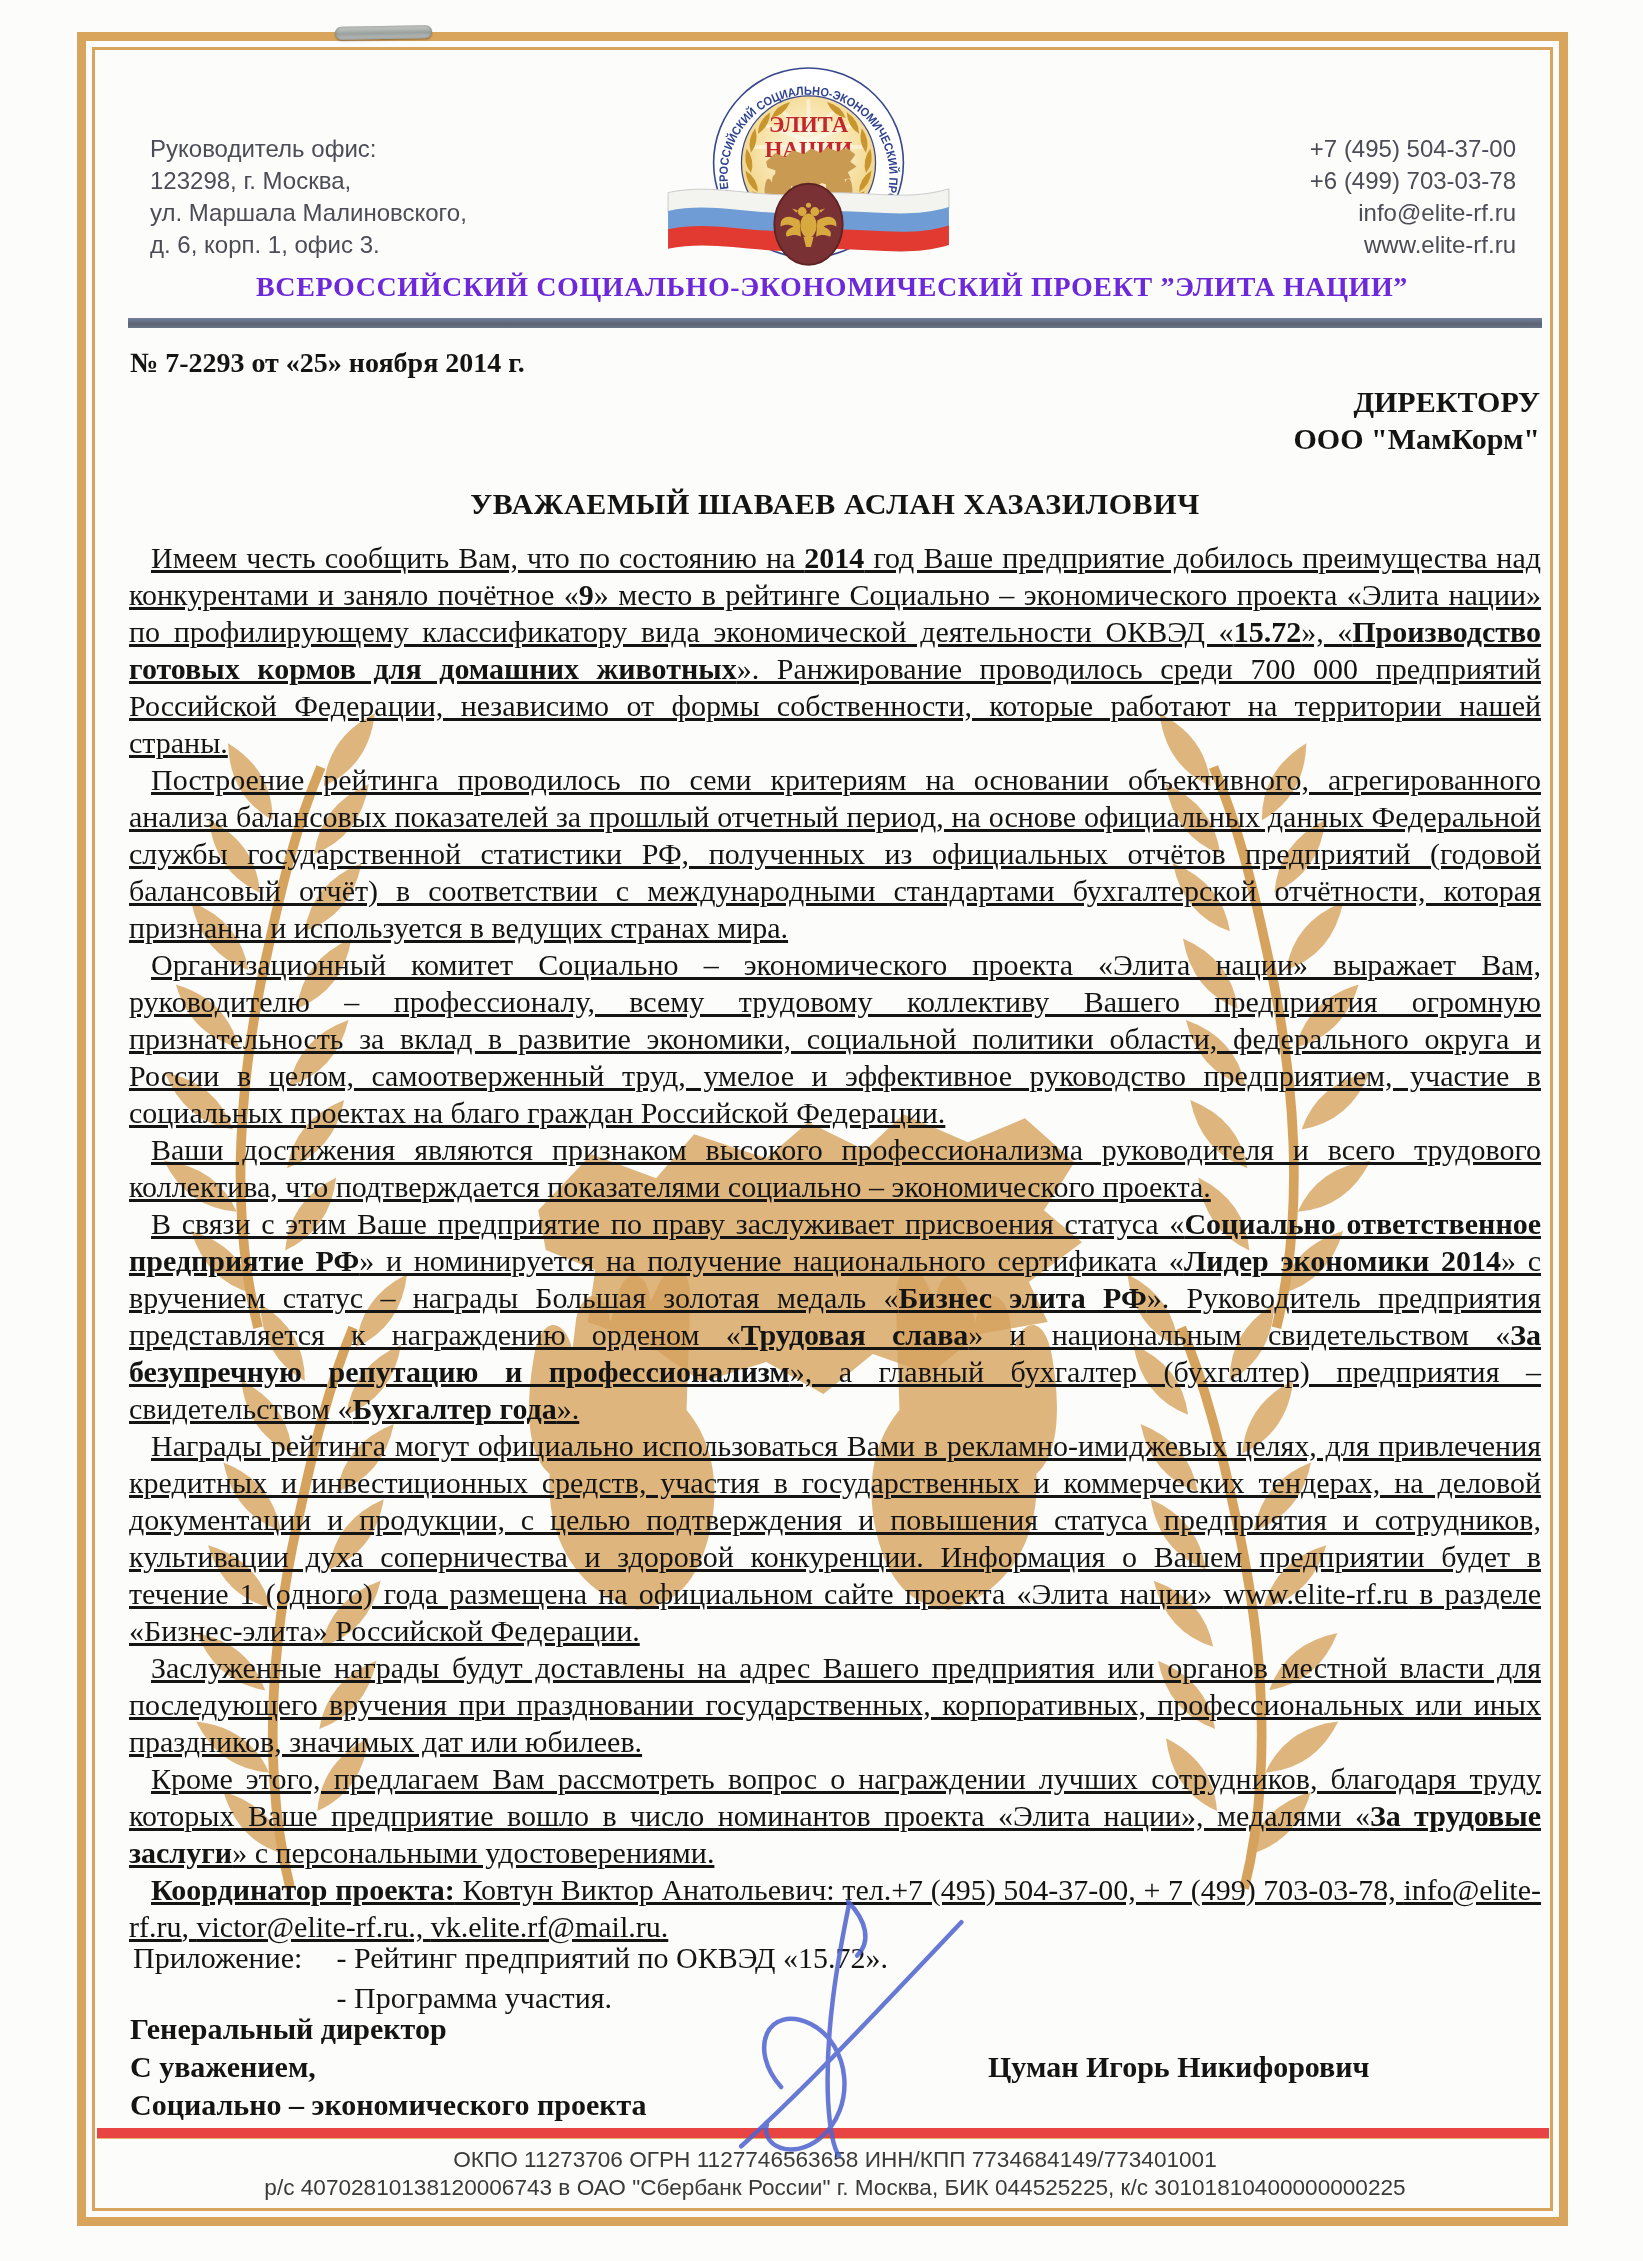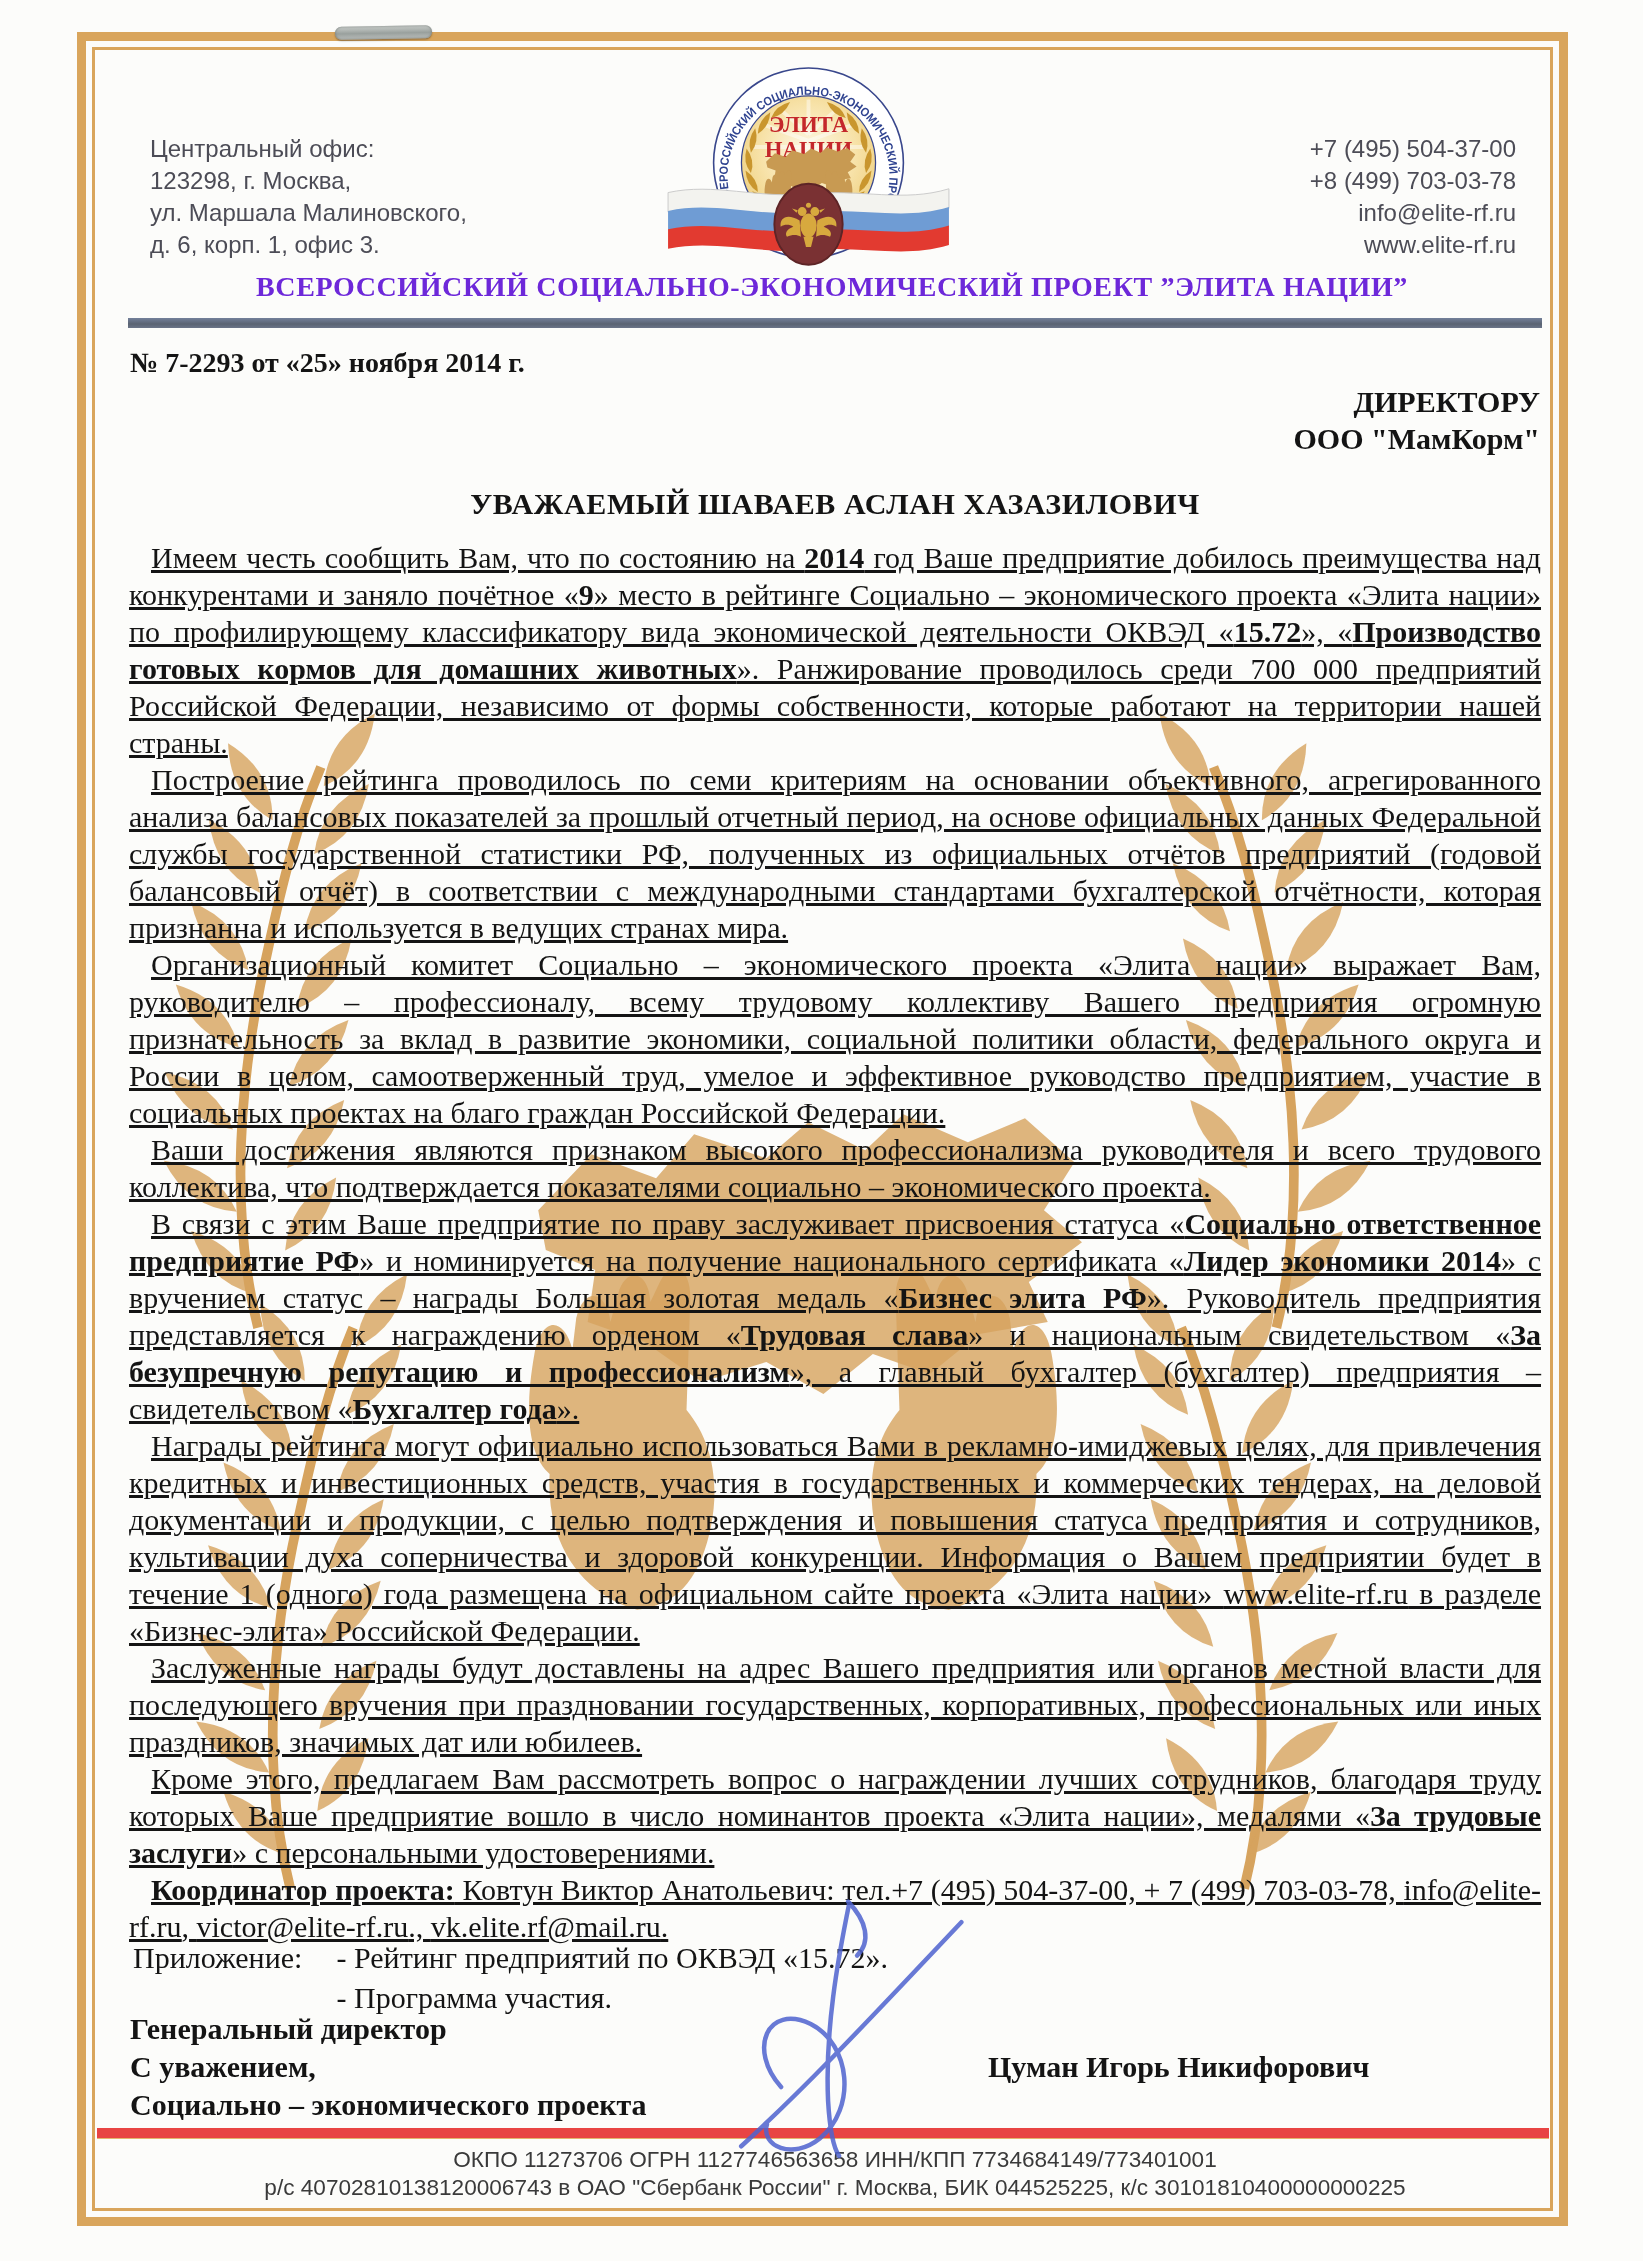--- a/index.html
+++ b/index.html
@@ -108,29 +108,29 @@
       <use href="#branch" transform="translate(2080,2000) scale(-1.5,1.5)"></use>
       <use href="#hands" transform="translate(640,1580) scale(2.95,3.1)"></use>
     </g>
   </svg>
 
   <div class="frame-outer"></div>
   <div class="frame-inner"></div>
   <div class="staple"></div>
 
   <div class="hdr-left">
-    <div>Центральный офис:</div>
+    <div>Руководитель офис:</div>
     <div>123298, г. Москва,</div>
     <div>ул. Маршала Малиновского,</div>
     <div>д. 6, корп. 1, офис 3.</div>
   </div>
 
   <div class="hdr-right">
     <div>+7 (495) 504-37-00</div>
-    <div>+8 (499) 703-03-78</div>
+    <div>+6 (499) 703-03-78</div>
     <div>info@elite-rf.ru</div>
     <div>www.elite-rf.ru</div>
   </div>
 
   <svg class="logo" viewBox="0 0 460 360">
     <circle cx="230" cy="175" r="150" fill="#ffffff" stroke="#39478c" stroke-width="2.5"></circle>
     <circle cx="230" cy="175" r="106" fill="url(#g1)" stroke="#39478c" stroke-width="2"></circle>
     <g stroke="#ffffff" stroke-width="6" opacity="0.45">
       <line x1="230" y1="130" x2="230" y2="75"></line>
         <line x1="230" y1="130" x2="275" y2="90"></line>

